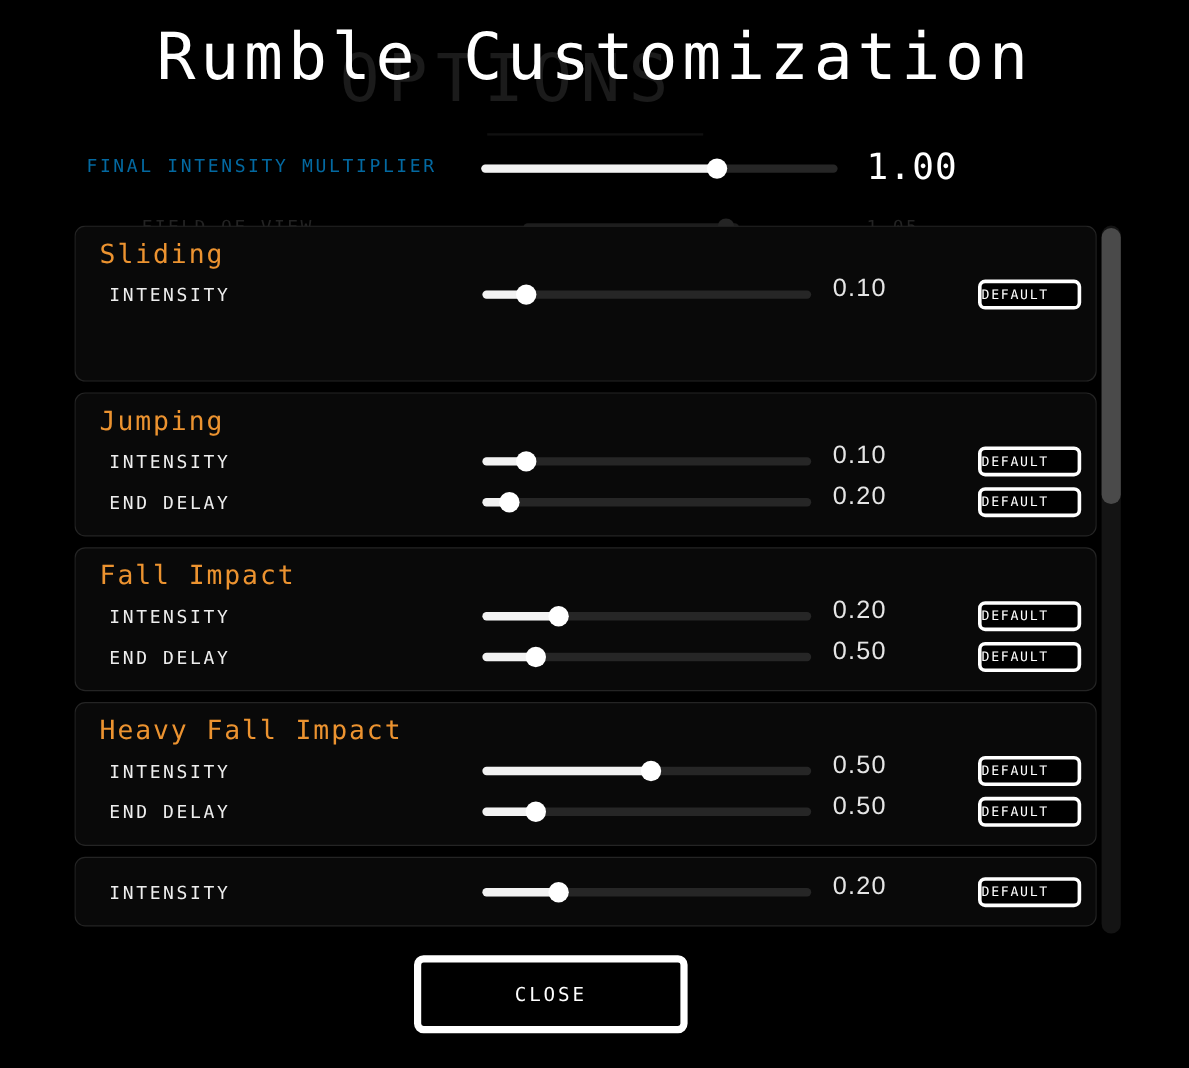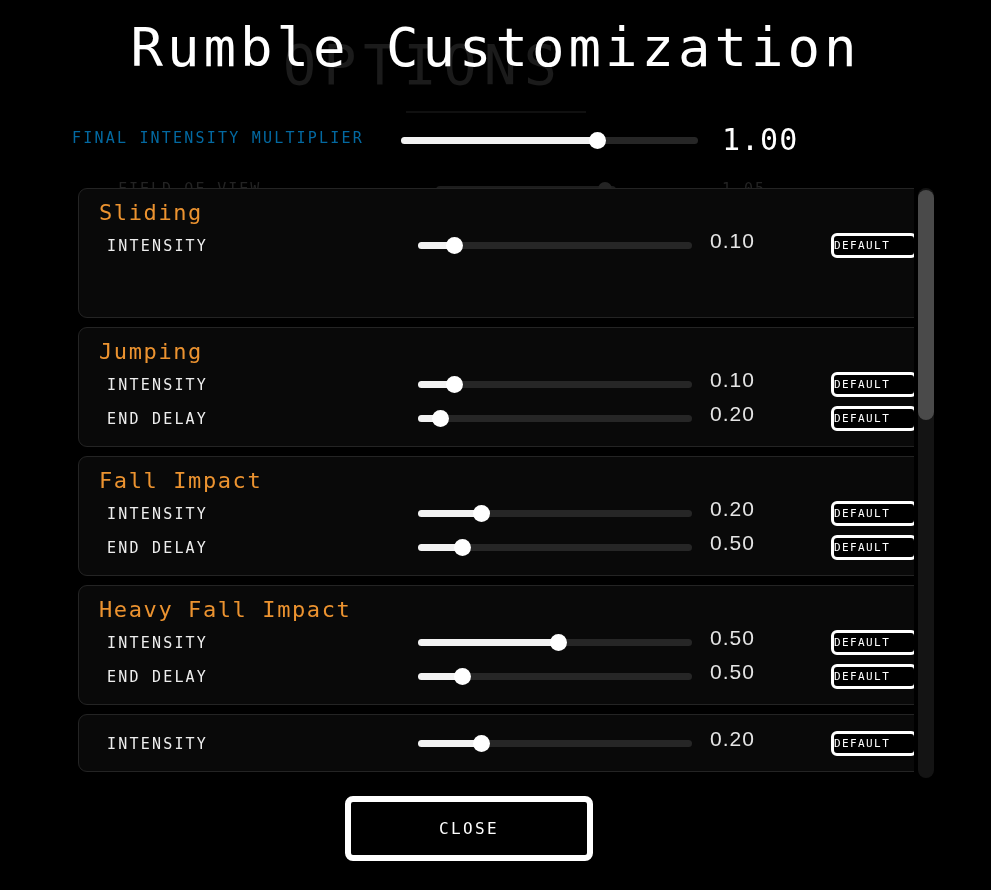--- a/index.html
+++ b/index.html
@@ -165,21 +165,21 @@
     z-index: 3;
     top: 188px;
     left: 62px;
     width: 852px;
     height: 590px;
     overflow: hidden;
   }
   #scroll-content {
     position: absolute;
     top: 0;
-    left: 16px;
+    left: 0;
     width: 860px;
   }
 
   .section-card {
     position: relative;
     width: 852px;
     background: #090909;
     border: 1px solid #242424;
     border-radius: 9px;
     margin-bottom: 9px;
@@ -264,21 +264,21 @@
     background: #4a4a4a;
     border-radius: 8px;
   }
 
   
   #close-button {
     position: absolute;
     z-index: 5;
     left: 345px;
     top: 796px;
-    width: 248px;
+    width: 228px;
     height: 65px;
     background: #000000;
     border: 6px solid #ffffff;
     border-radius: 8px;
     color: #ffffff;
     font-size: 16px;
     letter-spacing: 2.4px;
     line-height: 53px;
     text-align: center;
     font-family: "DejaVu Sans Mono", "Liberation Mono", monospace;

